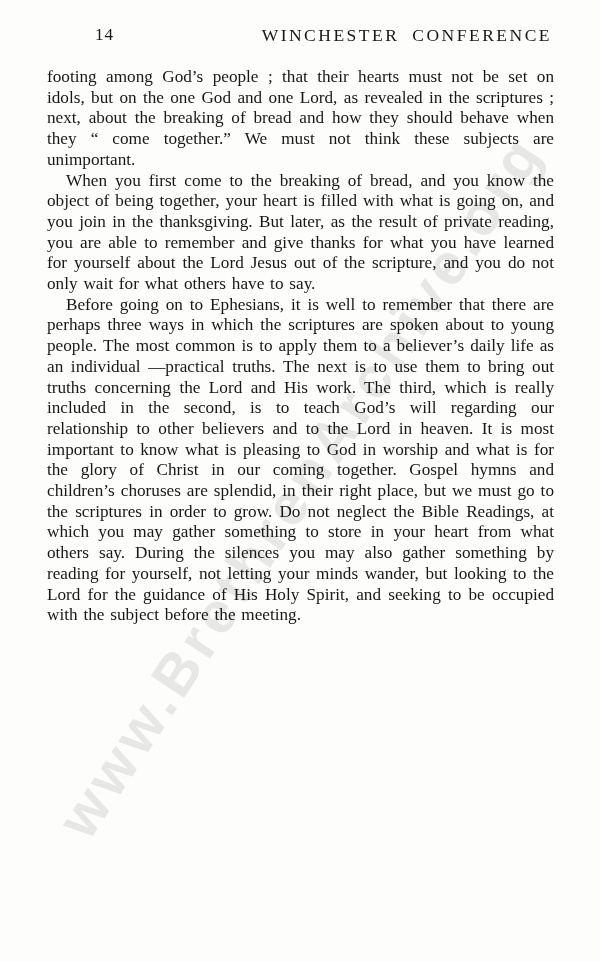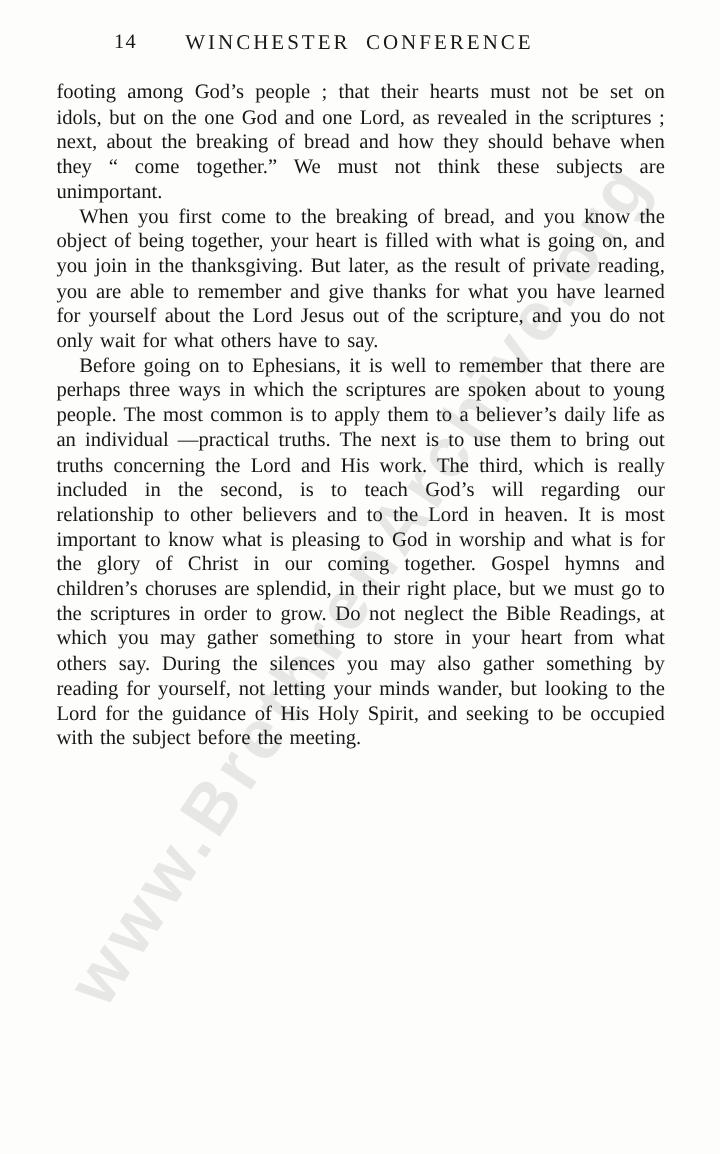--- a/index.html
+++ b/index.html
@@ -50,21 +50,21 @@
     top: 0;
     font-size: 17px;
     letter-spacing: 1px;
     margin-left: 48px;
   }
   .running-header {
     position: absolute;
     left: 0;
     right: 0;
     top: 0;
-    text-align: center;
+    text-align: right;
     font-size: 17.5px;
     letter-spacing: 2.5px;
     word-spacing: 6px;
   }
   .body-text {
     position: absolute;
     top: 67px;
     left: 47px;
     width: 507px;
     z-index: 1;

